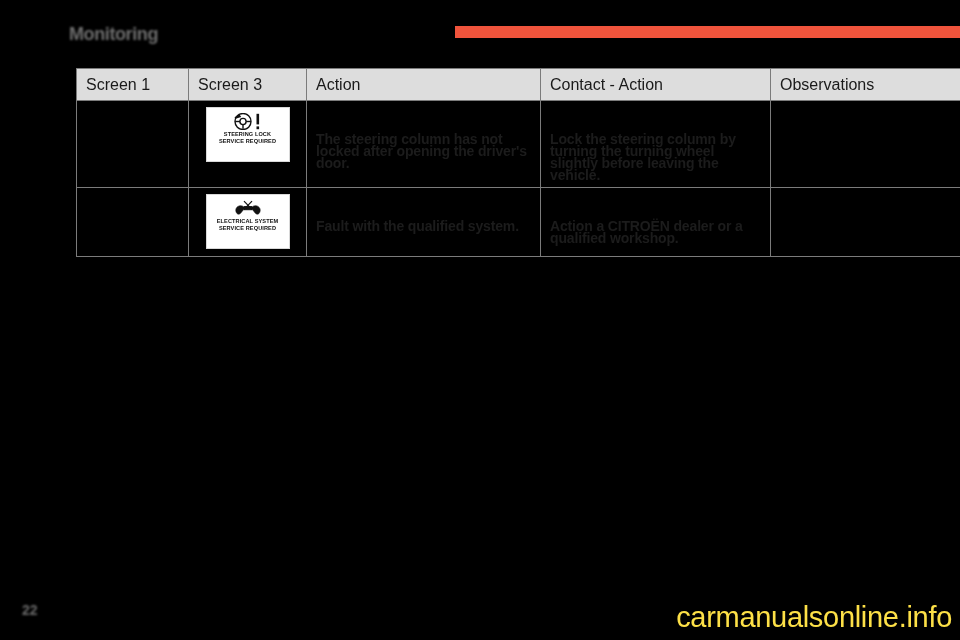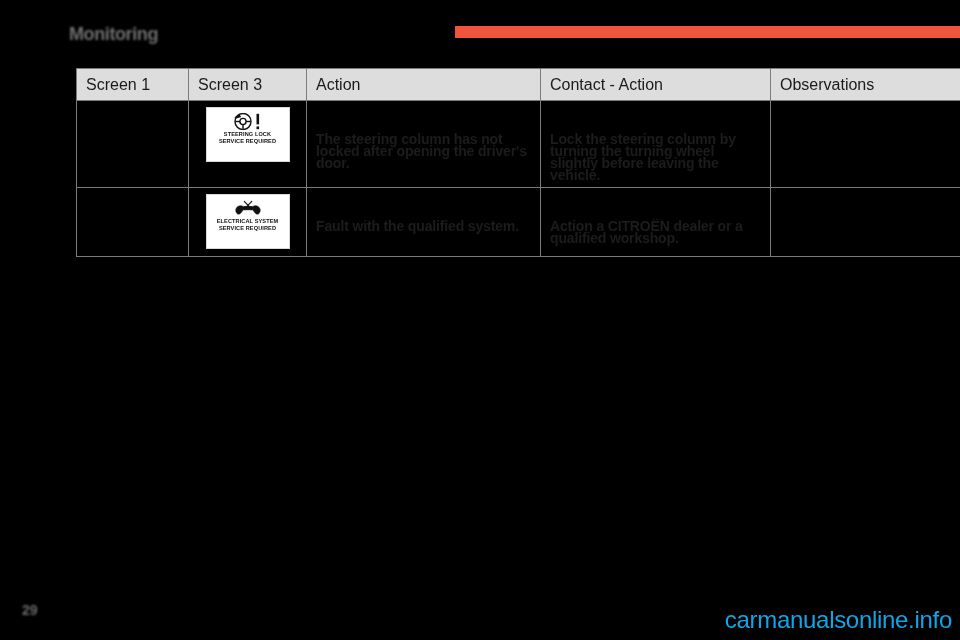--- a/index.html
+++ b/index.html
@@ -130,22 +130,22 @@
     font-size: 14px;
     font-weight: bold;
     color: #6a6a6a;
     filter: blur(0.9px);
     -webkit-filter: blur(0.9px);
   }
   #watermark {
     position: absolute;
     right: 8px;
     bottom: 6px;
-    font-size: 24px;
-    color: #0ea5e9;
+    font-size: 29px;
+    color: #fde047;
     letter-spacing: -0.3px;
     white-space: nowrap;
   }
 </style>
 </head>
 <body>
 
 <div id="accent-bar"></div>
 
 <div id="section-title">Monitoring</div>
@@ -217,15 +217,15 @@
         <span class="obscured-text">Action a CITROËN dealer or a qualified workshop.</span>
       </td>
       <td class="col-observ">
         <span class="obscured-text"></span>
       </td>
     </tr>
 
   </tbody>
 </table>
 
-<div id="page-number">29</div>
+<div id="page-number">22</div>
 
 <div id="watermark">carmanualsonline.info</div>
 
 </body></html>

